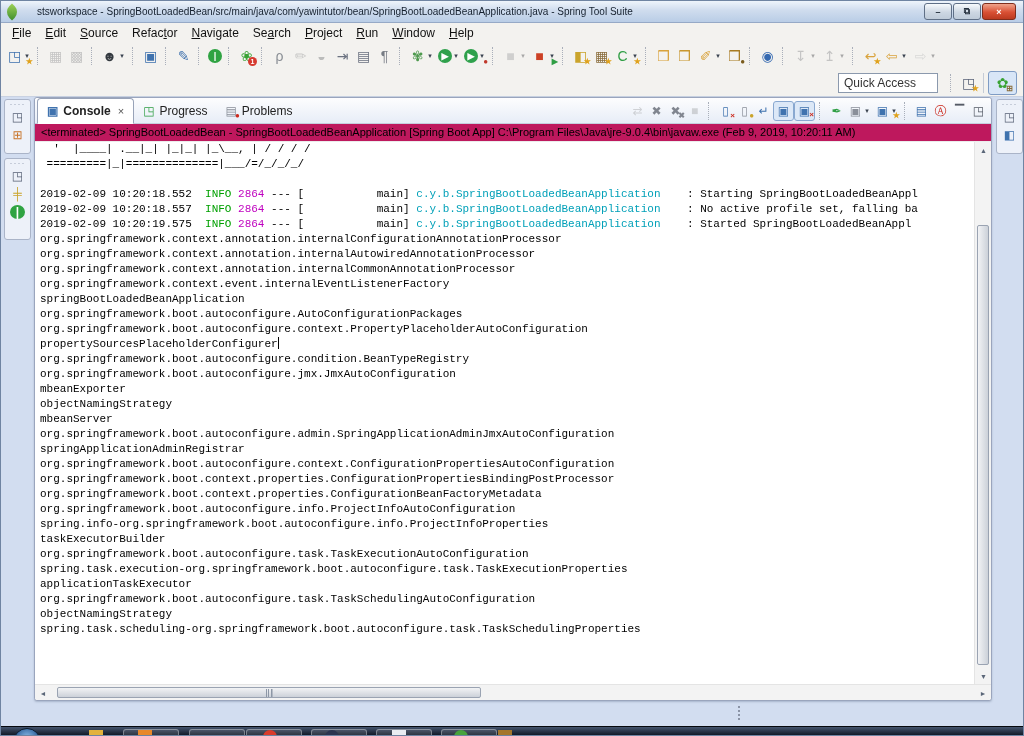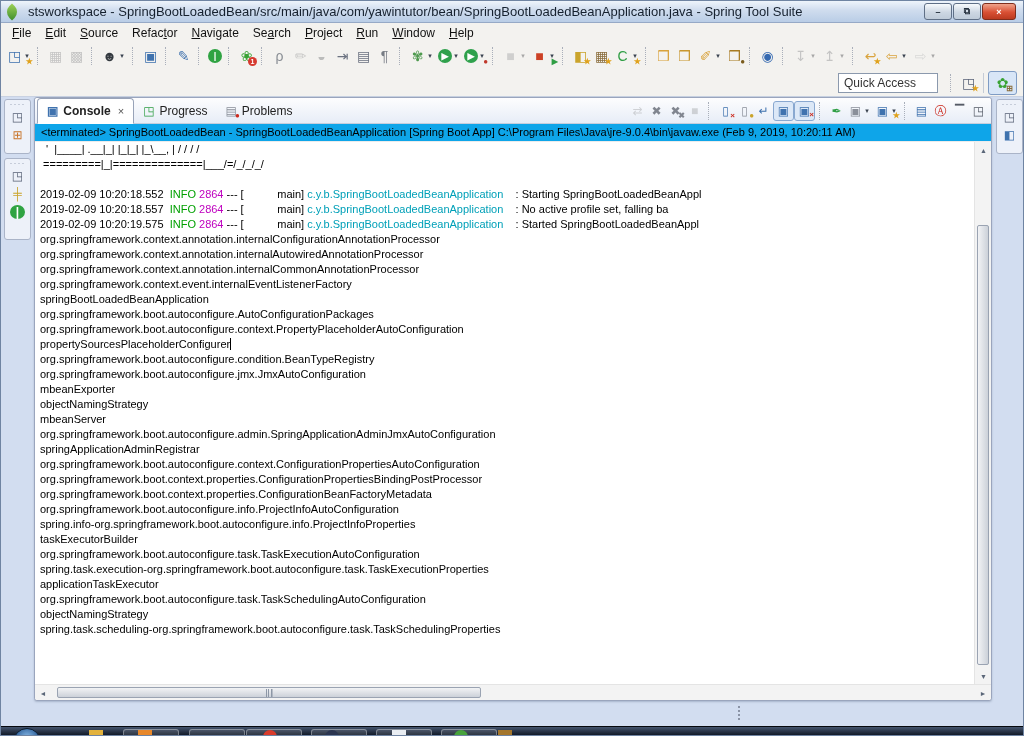--- a/index.html
+++ b/index.html
@@ -1,21 +1,21 @@
 <!DOCTYPE html>
 <html><head>
 <meta charset="utf-8">
 <style>
 *{margin:0;padding:0;box-sizing:border-box}
 html,body{width:1024px;height:736px;overflow:hidden;font-family:"Liberation Sans",sans-serif}
 .window{position:absolute;inset:0;background:#d2ddf0;border:1px solid #6f84a2}
 
 .titlebar{position:absolute;left:0;top:0;right:0;height:22px;background:linear-gradient(#eef4fb,#cfdcee 45%,#b9cde6);border-bottom:1px solid #96a9c6;display:flex;align-items:center;padding:0 5px}
 .leaf{width:12px;height:12px;background:linear-gradient(135deg,#9ed158,#3f8f2e);border-radius:0 70% 0 70%;transform:rotate(45deg);flex:none}
-.title-text{font-size:13px;color:#15202e;margin-left:10px;white-space:nowrap;overflow:hidden;flex:1}
+.title-text{font-size:10px;color:#15202e;margin-left:19px;white-space:nowrap;overflow:hidden;flex:1}
 .winbtns{display:flex;gap:1px;align-self:flex-start;margin-top:2px;margin-right:2px}
 .winbtn{width:28px;height:17px;border:1px solid #5f6f86;border-radius:3px;display:flex;align-items:center;justify-content:center;font-size:9px;color:#27323f;background:linear-gradient(#f7fafc,#cdd7e3 55%,#bfcbd9);font-weight:bold}
 .winbtn.close{width:34px;background:linear-gradient(#f0a38b,#d95034 55%,#bb3a20);color:#fff;border-color:#7e2d1c}
 
 .menubar{position:absolute;left:0;top:22px;right:0;height:20px;background:#f3f2ef;display:flex;align-items:center;padding-left:4px}
 .menu-item{font-size:12px;color:#111;padding:2px 7px}
 .menu-item u{text-decoration:underline}
 
 .toolbar{position:absolute;left:0;top:42px;right:0;height:26px;background:#f3f2ef;display:flex;align-items:center;padding-left:3px}
 .row2{position:absolute;left:0;top:68px;right:0;height:28px;background:#f3f2ef;border-bottom:1px solid #c9d2e2;display:flex;align-items:center;justify-content:flex-end;padding-right:6px}
@@ -41,22 +41,22 @@
 .strip .tb-btn{height:18px}
 
 .panel{position:absolute;left:33px;top:96px;width:958px;height:604px;background:#fff;border:1px solid #9aa5bd;border-radius:3px;box-shadow:0 1px 2px rgba(90,105,135,.35)}
 .tabbar{position:absolute;left:0;top:0;right:0;height:26px;background:linear-gradient(#fdfdfe,#e7edf7);border-bottom:1px solid #c6cedd;border-radius:3px 3px 0 0;display:flex;align-items:center}
 .tab{height:26px;display:flex;align-items:center;padding:0 9px;font-size:12px;color:#222;gap:5px}
 .tab .ticon{font-size:12px;position:relative}
 .tab .ticon .badge{right:-3px;bottom:-2px}
 .tab.active{background:#fff;border:1px solid #98a3b8;border-bottom:1px solid #fff;border-radius:4px 4px 0 0;font-weight:bold;margin-left:2px}
 .tab .tclose{font-size:11px;color:#555;font-weight:normal;margin-left:2px}
 .view-toolbar{margin-left:auto;display:flex;align-items:center;padding-right:3px}
-.console-header{position:absolute;left:0;top:26px;right:0;height:18px;font-size:11px;color:#000;padding:2px 0 0 6px;white-space:nowrap;overflow:hidden;background:#0ea5e9;border-bottom:1px solid #ececec}
-.console-body{position:absolute;left:0;top:44px;right:17px;bottom:16px;overflow:hidden;background:#fff;padding-left:5px;font-family:Liberation Sans, sans-serif;font-size:11px;line-height:15px;color:#000}
+.console-header{position:absolute;left:0;top:26px;right:0;height:18px;font-size:11px;color:#000;padding:2px 0 0 6px;white-space:nowrap;overflow:hidden;background:#be185d;border-bottom:1px solid #ececec}
+.console-body{position:absolute;left:0;top:44px;right:17px;bottom:16px;overflow:hidden;background:#fff;padding-left:5px;font-family:Liberation Mono, monospace;font-size:11px;line-height:15px;color:#000}
 .cline{height:15px;white-space:pre}
 .c-green{color:#00a000}.c-magenta{color:#bf00bf}.c-teal{color:#00a0b8}.c-d{color:#000}
 .caret{display:inline-block;width:1px;height:12px;background:#000;vertical-align:-2px}
 
 .vscroll{position:absolute;right:0;top:44px;bottom:16px;width:17px;background:#f3f3f3;border-left:1px solid #e4e4e4}
 .hscroll{position:absolute;left:0;right:0;bottom:0;height:16px;background:#f3f3f3;border-top:1px solid #e4e4e4;border-radius:0 0 3px 3px}
 .sarrow{position:absolute;width:17px;height:16px;display:flex;align-items:center;justify-content:center;font-size:7px;color:#5a6678}
 .vthumb{position:absolute;left:2px;right:2px;top:83px;height:440px;background:linear-gradient(90deg,#f2f3f5,#ccd1d9);border:1px solid #9aa3b2;border-radius:2px}
 .hthumb{position:absolute;top:2px;bottom:2px;left:22px;width:424px;background:linear-gradient(#f2f3f5,#ccd1d9);border:1px solid #9aa3b2;border-radius:2px}
 .grip{position:absolute;left:50%;top:50%;transform:translate(-50%,-50%);width:7px;height:8px;background:repeating-linear-gradient(90deg,#8d97a6 0 1px,transparent 1px 3px)}

